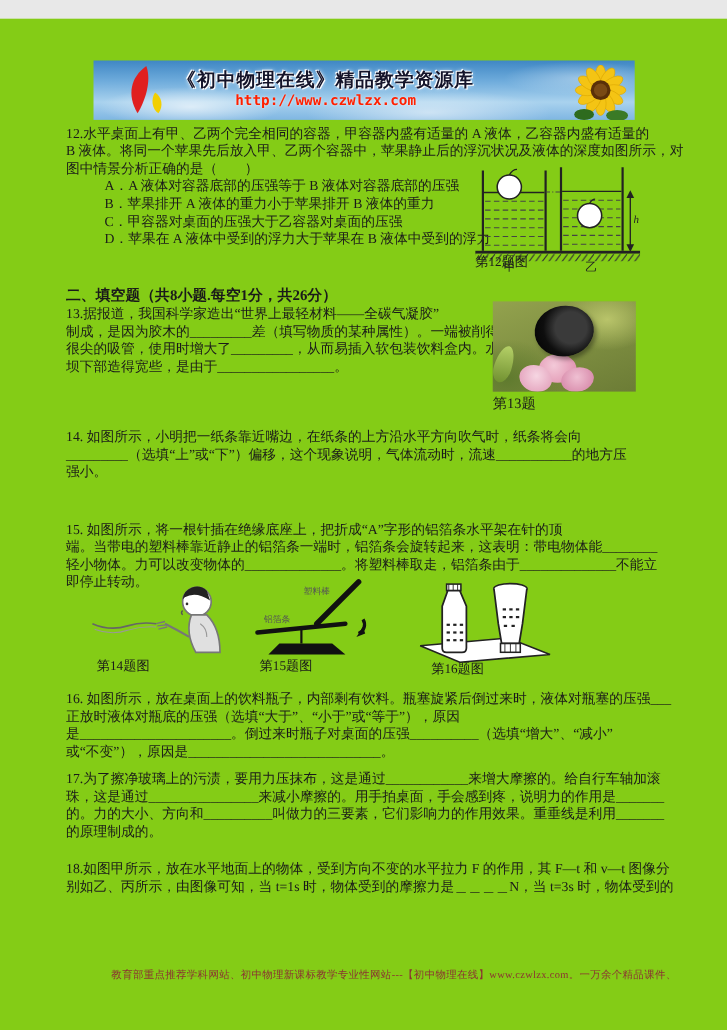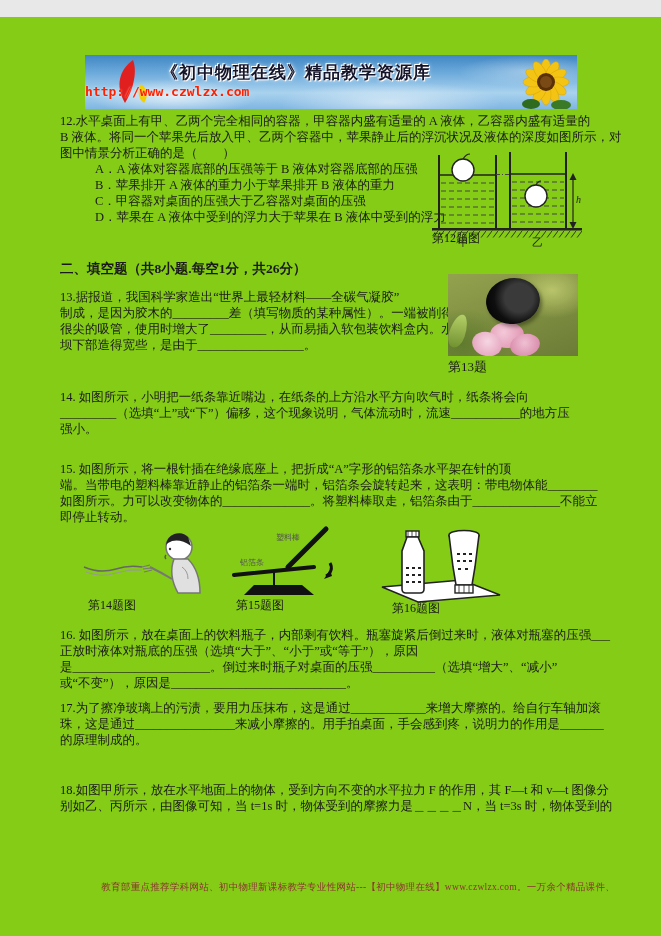--- a/index.html
+++ b/index.html
@@ -23,21 +23,21 @@
       radial-gradient(ellipse 160px 30px at 62% 88%, rgba(255,255,255,.55), rgba(255,255,255,0) 70%),
       radial-gradient(ellipse 100px 22px at 90% 30%, rgba(255,255,255,.35), rgba(255,255,255,0) 70%),
       linear-gradient(180deg,#3f87c4 0%,#6facdc 35%,#a9d2ee 70%,#7fb6e2 100%);
   }
   .banner-title{
     position:absolute;left:0;right:70px;top:6px;text-align:center;
     font-size:17px;font-weight:bold;letter-spacing:1px;color:#14142a;
     text-shadow:1px 1px 0 #ffffff,-1px -1px 0 #ffffff,0 0 4px #ffffff;
   }
   .banner-url{
-    position:absolute;left:0;right:70px;top:29px;
+    position:absolute;left:0;right:70px;top:29px;text-align:center;
     font-family:"DejaVu Sans Mono","Liberation Mono",monospace;
     font-size:13px;font-weight:bold;color:#ff2000;
     text-shadow:0 0 2px rgba(255,255,255,.7);
   }
   .footer-line{white-space:nowrap;font-size:9.5px;line-height:13px;color:#8b3232;letter-spacing:.3px;text-align:right;}
 
   
   .photo13{
     left:448px;top:257px;width:130px;height:82px;overflow:hidden;
     background:
@@ -148,21 +148,21 @@
     <rect x="0" y="77" width="150" height="2.5" fill="#222"></rect>
     <rect x="0" y="79.5" width="150" height="7" fill="url(#hatch)"></rect>
 
     <text x="26" y="95" font-size="11" fill="#222">甲</text>
     <text x="100" y="95" font-size="11" fill="#222">乙</text>
   </svg>
   <div class="abs caption" style="left:432px;top:213px;width:100px;">第12题图</div>
 
   <div class="abs tline bold" style="left:60px;top:244px;font-size:13.5px;">二、填空题（共8小题.每空1分，共26分）</div>
 
-  <div class="abs" style="left:60px;top:272px;width:388px;">
+  <div class="abs" style="left:60px;top:260px;width:388px;">
     <div class="tline">13.据报道，我国科学家造出“世界上最轻材料——全碳气凝胶”</div>
     <div class="tline">制成，是因为胶木的_________差（填写物质的某种属性）。一端被削得</div>
     <div class="tline">很尖的吸管，使用时增大了_________，从而易插入软包装饮料盒内。水</div>
     <div class="tline">坝下部造得宽些，是由于_________________。</div>
   </div>
 
   <div class="abs photo13">
     <div class="leaf13"></div>
     <div class="petalA"></div>
     <div class="petalB"></div>
@@ -170,24 +170,24 @@
     <div class="aerogel"></div>
   </div>
   <div class="abs caption" style="left:448px;top:341px;width:130px;font-size:13px;">第13题</div>
 
   <div class="abs" style="left:60px;top:372px;width:550px;">
     <div class="tline">14. 如图所示，小明把一纸条靠近嘴边，在纸条的上方沿水平方向吹气时，纸条将会向</div>
     <div class="tline">_________（选填“上”或“下”）偏移，这个现象说明，气体流动时，流速___________的地方压</div>
     <div class="tline">强小。</div>
   </div>
 
-  <div class="abs" style="left:60px;top:444px;width:550px;">
+  <div class="abs" style="left:60px;top:456px;width:550px;">
     <div class="tline">15. 如图所示，将一根针插在绝缘底座上，把折成“A”字形的铝箔条水平架在针的顶</div>
     <div class="tline">端。当带电的塑料棒靠近静止的铝箔条一端时，铝箔条会旋转起来，这表明：带电物体能________</div>
-    <div class="tline">如图所示。力可以改变物体的______________。将塑料棒取走，铝箔条由于______________不能立</div>
+    <div class="tline">轻小物体。力可以改变物体的______________。将塑料棒取走，铝箔条由于______________不能立</div>
     <div class="tline">即停止转动。</div>
   </div>
 
   <svg class="abs" style="left:82px;top:506px;" width="125" height="74" viewBox="0 0 125 74">
 
     <path d="M2,44 q16,7 32,2 q12,-4 26,-2" fill="none" stroke="#666" stroke-width="1.5"></path>
     <path d="M4,49 q15,6 30,1 q13,-4 26,-3" fill="none" stroke="#999" stroke-width="1"></path>
 
     <path d="M60,44 l8,-2 m-7,4 l8,-1 m-7,4 l8,-2" stroke="#777" stroke-width="1.2" fill="none"></path>
 
@@ -263,20 +263,21 @@
   <div class="abs" style="left:60px;top:610px;width:555px;">
     <div class="tline">16. 如图所示，放在桌面上的饮料瓶子，内部剩有饮料。瓶塞旋紧后倒过来时，液体对瓶塞的压强___</div>
     <div class="tline">正放时液体对瓶底的压强（选填“大于”、“小于”或“等于”），原因</div>
     <div class="tline">是______________________。倒过来时瓶子对桌面的压强__________（选填“增大”、“减小”</div>
     <div class="tline">或“不变”），原因是____________________________。</div>
   </div>
 
   <div class="abs" style="left:60px;top:683px;width:555px;">
     <div class="tline">17.为了擦净玻璃上的污渍，要用力压抹布，这是通过____________来增大摩擦的。给自行车轴加滚</div>
     <div class="tline">珠，这是通过________________来减小摩擦的。用手拍桌面，手会感到疼，说明力的作用是_______</div>
+    <div class="tline">的。力的大小、方向和__________叫做力的三要素，它们影响力的作用效果。重垂线是利用_______</div>
     <div class="tline">的原理制成的。</div>
   </div>
 
   <div class="abs" style="left:60px;top:765px;width:555px;">
     <div class="tline">18.如图甲所示，放在水平地面上的物体，受到方向不变的水平拉力 F 的作用，其 F—t 和 v—t 图像分</div>
     <div class="tline">别如乙、丙所示，由图像可知，当 t=1s 时，物体受到的摩擦力是＿＿＿＿N，当 t=3s 时，物体受到的</div>
   </div>
 
   <div class="abs" style="left:55px;top:864px;width:560px;">
     <div class="footer-line">教育部重点推荐学科网站、初中物理新课标教学专业性网站---【初中物理在线】www.czwlzx.com。一万余个精品课件、</div>

